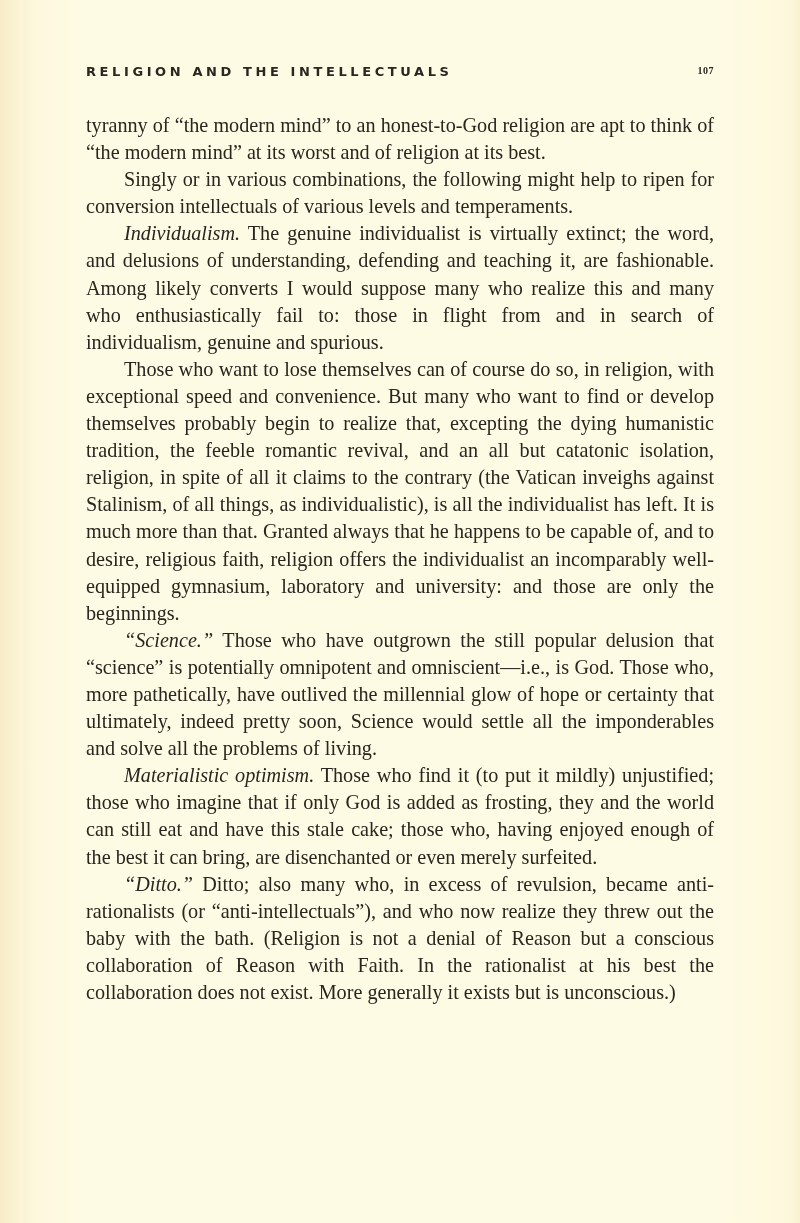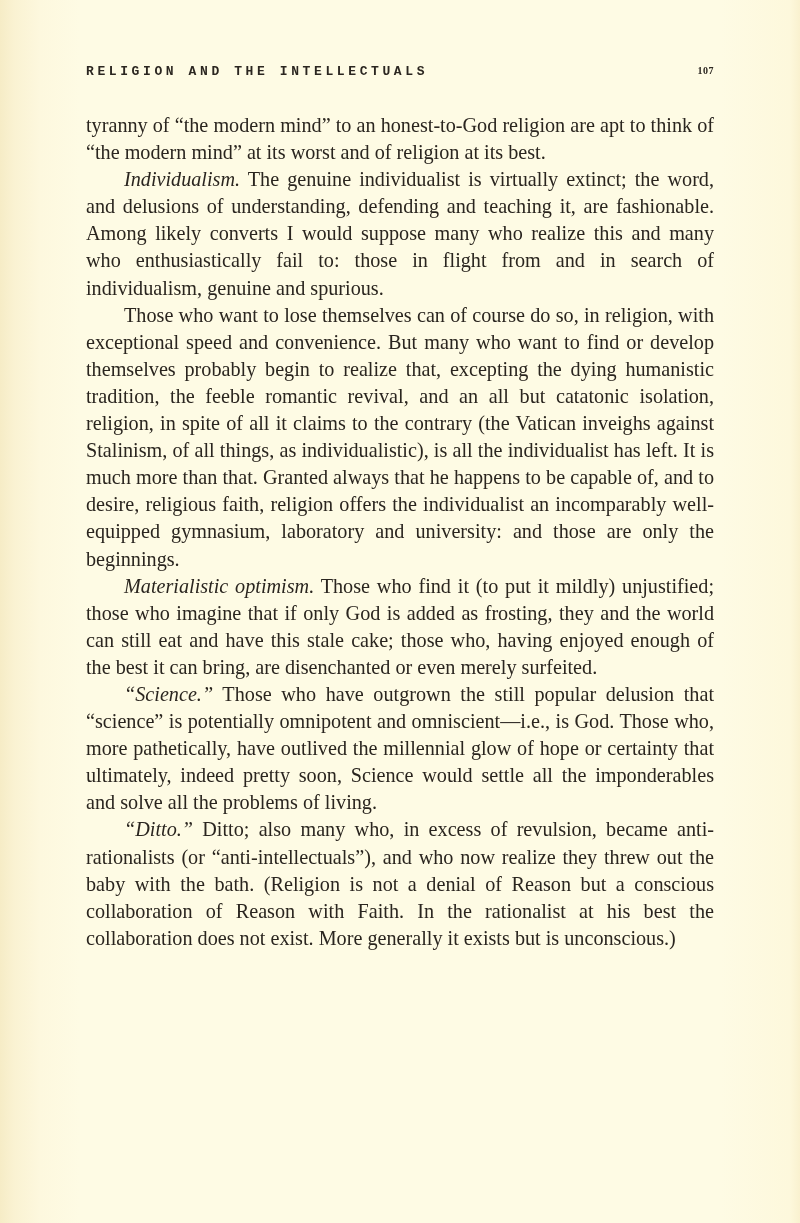--- a/index.html
+++ b/index.html
@@ -29,21 +29,20 @@
       font-family: "DejaVu Sans", sans-serif;
       color: #2b2620;
     }
     .running-title {
       position: absolute;
       left: 0;
       top: 2px;
       font-size: 13px;
       font-weight: bold;
       letter-spacing: 3.6px;
-      font-family: Liberation Mono, monospace;
     }
     .folio {
       position: absolute;
       right: 0;
       top: 3px;
       font-family: "Liberation Serif", serif;
       font-size: 10px;
       font-weight: bold;
       letter-spacing: 0.5px;
     }
@@ -73,19 +72,20 @@
 <body>
 
 <div class="page">
   <div class="running-head">
     <span class="running-title">RELIGION AND THE INTELLECTUALS</span>
     <span class="folio">107</span>
   </div>
 
   <div class="body-text">
     <p class="first"><em></em><span>tyranny of “the modern mind” to an honest-to-God religion are apt to think of “the modern mind” at its worst and of religion at its best.</span></p>
+    <p><em></em><span>Singly or in various combinations, the following might help to ripen for conversion intellectuals of various levels and temperaments.</span></p>
     <p><em>Individualism.</em><span> The genuine individualist is virtually extinct; the word, and delusions of understanding, defending and teaching it, are fashionable. Among likely converts I would suppose many who realize this and many who enthusiastically fail to: those in flight from and in search of individualism, genuine and spurious.</span></p>
     <p><em></em><span>Those who want to lose themselves can of course do so, in religion, with exceptional speed and convenience. But many who want to find or develop themselves probably begin to realize that, excepting the dying humanistic tradition, the feeble romantic revival, and an all but catatonic isolation, religion, in spite of all it claims to the contrary (the Vatican inveighs against Stalinism, of all things, as individualistic), is all the individualist has left. It is much more than that. Granted always that he happens to be capable of, and to desire, religious faith, religion offers the individualist an incomparably well-equipped gymnasium, laboratory and university: and those are only the beginnings.</span></p>
+    <p><em>“Science.”</em><span> Those who have outgrown the still popular delusion that “science” is potentially omnipotent and omniscient—i.e., is God. Those who, more pathetically, have outlived the millennial glow of hope or certainty that ultimately, indeed pretty soon, Science would settle all the imponderables and solve all the problems of living.</span></p>
     <p><em>Materialistic optimism.</em><span> Those who find it (to put it mildly) unjustified; those who imagine that if only God is added as frosting, they and the world can still eat and have this stale cake; those who, having enjoyed enough of the best it can bring, are disenchanted or even merely surfeited.</span></p>
-    <p><em>“Science.”</em><span> Those who have outgrown the still popular delusion that “science” is potentially omnipotent and omniscient—i.e., is God. Those who, more pathetically, have outlived the millennial glow of hope or certainty that ultimately, indeed pretty soon, Science would settle all the imponderables and solve all the problems of living.</span></p>
     <p><em>“Ditto.”</em><span> Ditto; also many who, in excess of revulsion, became anti-rationalists (or “anti-intellectuals”), and who now realize they threw out the baby with the bath. (Religion is not a denial of Reason but a conscious collaboration of Reason with Faith. In the rationalist at his best the collaboration does not exist. More generally it exists but is unconscious.)</span></p>
   </div>
 </div>
 
 </body></html>

